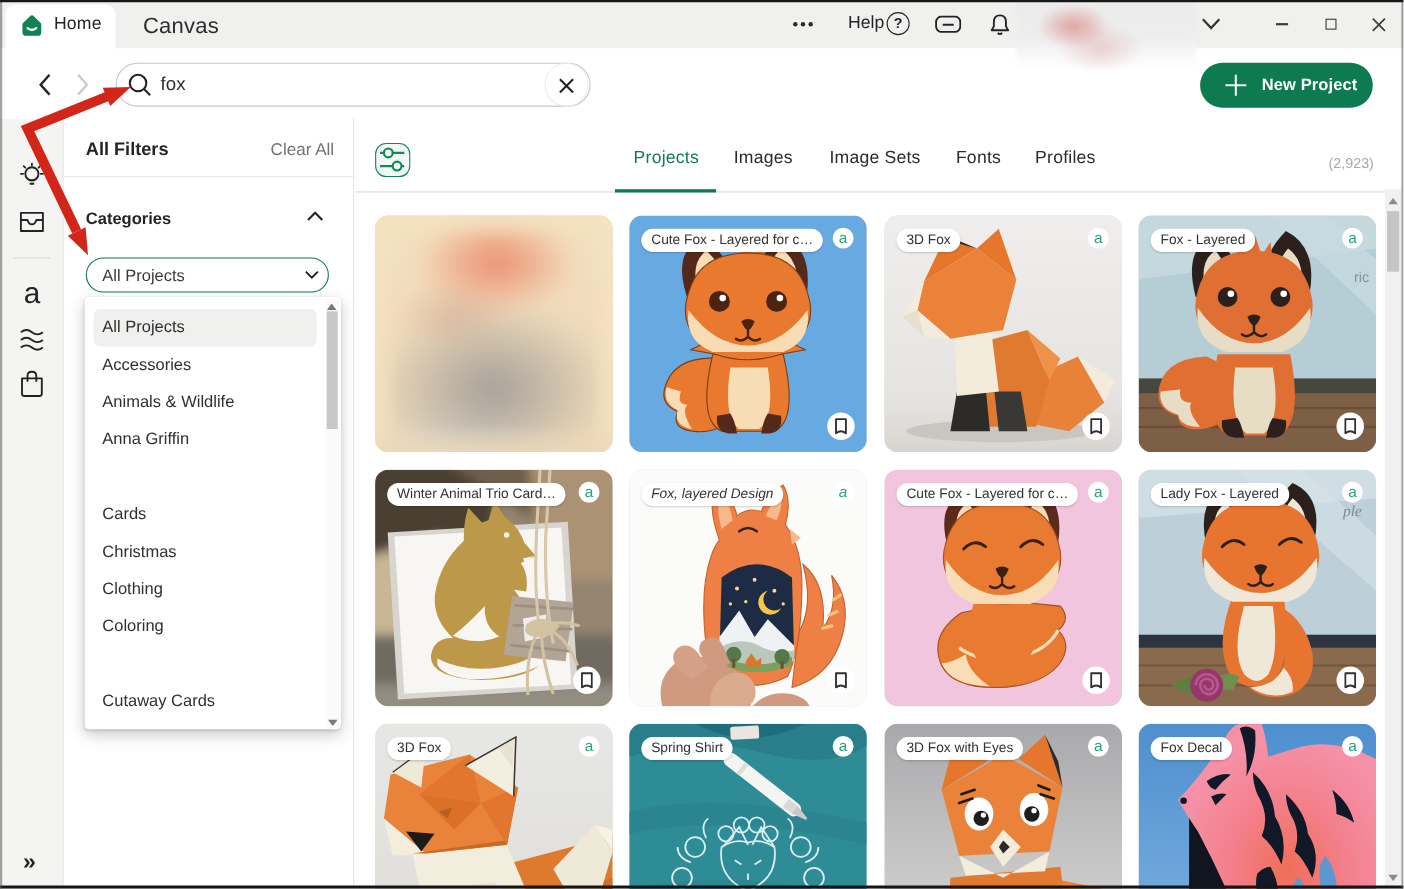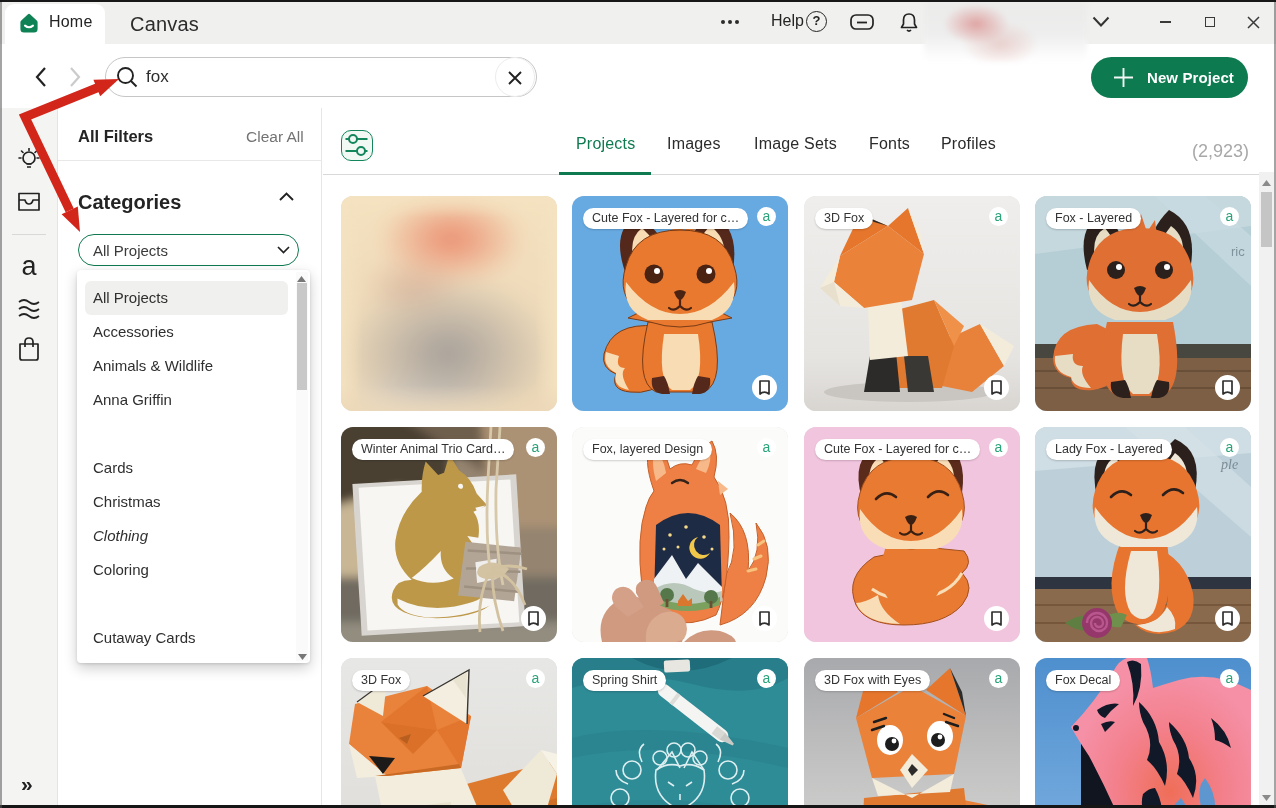--- a/index.html
+++ b/index.html
@@ -41,37 +41,37 @@
   
   .rail { position:absolute; left:0; top:108px; width:58px; height:698px; background:#f4f4f3; border-right:1px solid #e4e4e4; }
   .raildiv { position:absolute; left:12px; top:126px; width:34px; height:1px; background:#d8d8d8; }
   .railmore { position:absolute; left:21px; top:664px; font-size:21px; font-weight:700; color:#222; letter-spacing:-1px; }
 
   
   .fpanel { position:absolute; left:58px; top:108px; width:264px; height:698px; background:#fff; border-right:1px solid #e6e6e6; }
   .allfilters { position:absolute; left:20px; top:19px; font-size:16.5px; font-weight:700; color:#242424; }
   .clearall { position:absolute; left:188px; top:20px; font-size:15.5px; color:#737373; }
   .fdiv { position:absolute; left:0; top:52px; width:264px; height:1px; background:#e8e8e8; }
-  .cats { position:absolute; left:20px; top:83px; font-size:20px; font-weight:700; color:#242424; }
+  .cats { position:absolute; left:20px; top:83px; font-size:15px; font-weight:700; color:#242424; }
   .catchev { position:absolute; left:221px; top:84px; }
   .sel { position:absolute; left:20px; top:126px; width:221px; height:32px; border:1.5px solid #0f7a50; border-radius:16px; background:#fff; }
   .sel span { position:absolute; left:14px; top:7px; font-size:15px; color:#3a3a3a; }
   .ddown { position:absolute; left:19px; top:162px; width:233px; height:393px; background:#fff; border-radius:4px; box-shadow:0 5px 14px rgba(0,0,0,.20), 0 1px 3px rgba(0,0,0,.12); }
   .dditem { position:absolute; left:16px; font-size:15px; color:#2f2f2f; height:34px; line-height:34px; }
   .ddhl { position:absolute; left:8px; top:11px; width:203px; height:34px; background:#f0f0ef; border-radius:6px; }
   .ddsb { position:absolute; right:2px; top:2px; width:12px; height:389px; background:#fafafa; }
   .ddthumb { position:absolute; right:3px; top:13px; width:10px; height:107px; background:#c8c8c8; }
 
   
   .content { position:absolute; left:323px; top:108px; width:936px; height:698px; background:#fff; }
   .fbtn { position:absolute; left:18px; top:22px; width:32px; height:31px; border:1.5px solid #13865c; border-radius:10px; background:#f2f8f4; }
   .tab { position:absolute; top:27px; font-size:16px; color:#2b2b2b; letter-spacing:.2px; }
   .tabline { position:absolute; left:0; top:66px; width:936px; height:1px; background:#d9d9d9; }
   .tabgreen { position:absolute; left:236px; top:64px; width:92px; height:3.2px; background:#0f7a50; }
-  .count { position:absolute; right:10px; top:33px; font-size:18px; color:#a8a8a8; }
+  .count { position:absolute; right:10px; top:33px; font-size:13px; color:#a8a8a8; }
 
   .card { position:absolute; width:216px; height:215px; border-radius:12px; overflow:hidden; background:#ddd; }
   .card svg.bgart { position:absolute; left:0; top:0; width:216px; height:215px; }
   .pill { position:absolute; left:11px; top:12px; height:21px; border-radius:11px; background:#fff; box-shadow:0 1px 2px rgba(0,0,0,.18); font-size:12.5px; color:#333; line-height:21px; padding:0 9px; white-space:nowrap; }
   .acc { position:absolute; left:185px; top:11px; width:19px; height:19px; border-radius:50%; background:#fff; }
   .bkm { position:absolute; left:180px; top:179px; width:25px; height:25px; border-radius:50%; background:#fff; }
 
   
   .msb { position:absolute; left:1259px; top:172px; width:15px; height:634px; background:#f1f1f1; }
   .msb .thumb { position:absolute; left:2px; top:20px; width:11px; height:55px; background:#c5c5c5; }
@@ -176,21 +176,21 @@
         </svg>
     </div>
     <div class="ddown">
       <div class="ddhl"></div>
       <div class="dditem" style="top:11px;">All Projects</div>
       <div class="dditem" style="top:45px;">Accessories</div>
       <div class="dditem" style="top:79px;">Animals &amp; Wildlife</div>
       <div class="dditem" style="top:113px;text-align:right;">Anna Griffin</div>
       <div class="dditem" style="top:181px;">Cards</div>
       <div class="dditem" style="top:215px;">Christmas</div>
-      <div class="dditem" style="top:249px;font-style:italic;">Clothing</div>
+      <div class="dditem" style="top:249px;">Clothing</div>
       <div class="dditem" style="top:283px;">Coloring</div>
       <div class="dditem" style="top:351px;">Cutaway Cards</div>
       <div class="ddsb"></div>
       <div class="ddthumb"></div>
       <svg class="abs" style="right:4px; top:6px;" width="9" height="6" viewBox="0 0 9 6">
           <path d="M4.5 0 L9 6 L0 6 Z" fill="#777"></path>
         </svg>
       <svg class="abs" style="right:3px; top:384px;" width="9" height="6" viewBox="0 0 9 6">
           <path d="M4.5 6 L9 0 L0 0 Z" fill="#777"></path>
         </svg>
@@ -353,21 +353,21 @@
       <div class="acc">
           <span style="position:absolute;left:0;top:0;width:19px;height:19px;text-align:center;font-size:14px;line-height:18px;color:#2aa37a;">a</span>
         </div>
       <div class="bkm">
           <svg style="position:absolute;left:7px;top:5px;" width="11" height="15" viewBox="0 0 11 15">
             <path d="M1 1 H10 V14 Q5.5 10.2 1 14 Z" fill="none" stroke="#2f2f2f" stroke-width="1.7" stroke-linejoin="round"></path>
           </svg>
         </div>
         </div>
 
-    <div class="card" style="left:249px; top:319px;">
+    <div class="card" style="left:249px; top:319px;font-style:italic;">
       <svg class="bgart" viewBox="0 0 216 215">
         <rect width="216" height="215" fill="#fbfbfa"></rect>
 
         <path d="M148 198 Q184 188 194 150 Q202 118 184 96 Q190 126 176 144 Q180 104 158 86 Q168 124 154 148 Z" fill="#ee8045" stroke="#c4602a" stroke-width="1"></path>
         <path d="M186 118 L192 114 M182 132 L189 129 M176 144 L184 142" stroke="#f6c27d" stroke-width="3" stroke-linecap="round"></path>
 
         <path d="M82 64 Q70 30 80 18 Q94 24 98 42 Q108 34 120 38 Q128 20 140 14 Q148 28 142 50 Q158 72 157 110 Q156 164 144 188 Q120 200 96 194 Q72 188 70 160 Q64 110 74 80 Q77 70 82 64 Z" fill="#ee8045" stroke="#c4602a" stroke-width="1"></path>
         <path d="M84 54 Q78 32 84 24 Q92 32 94 46 Z" fill="#f8b98a"></path>
         <path d="M124 42 Q130 28 138 22 Q140 34 134 46 Z" fill="#f8b98a"></path>
         <path d="M100 56 Q108 50 116 56" stroke="#33221a" stroke-width="2.4" fill="none" stroke-linecap="round"></path>

